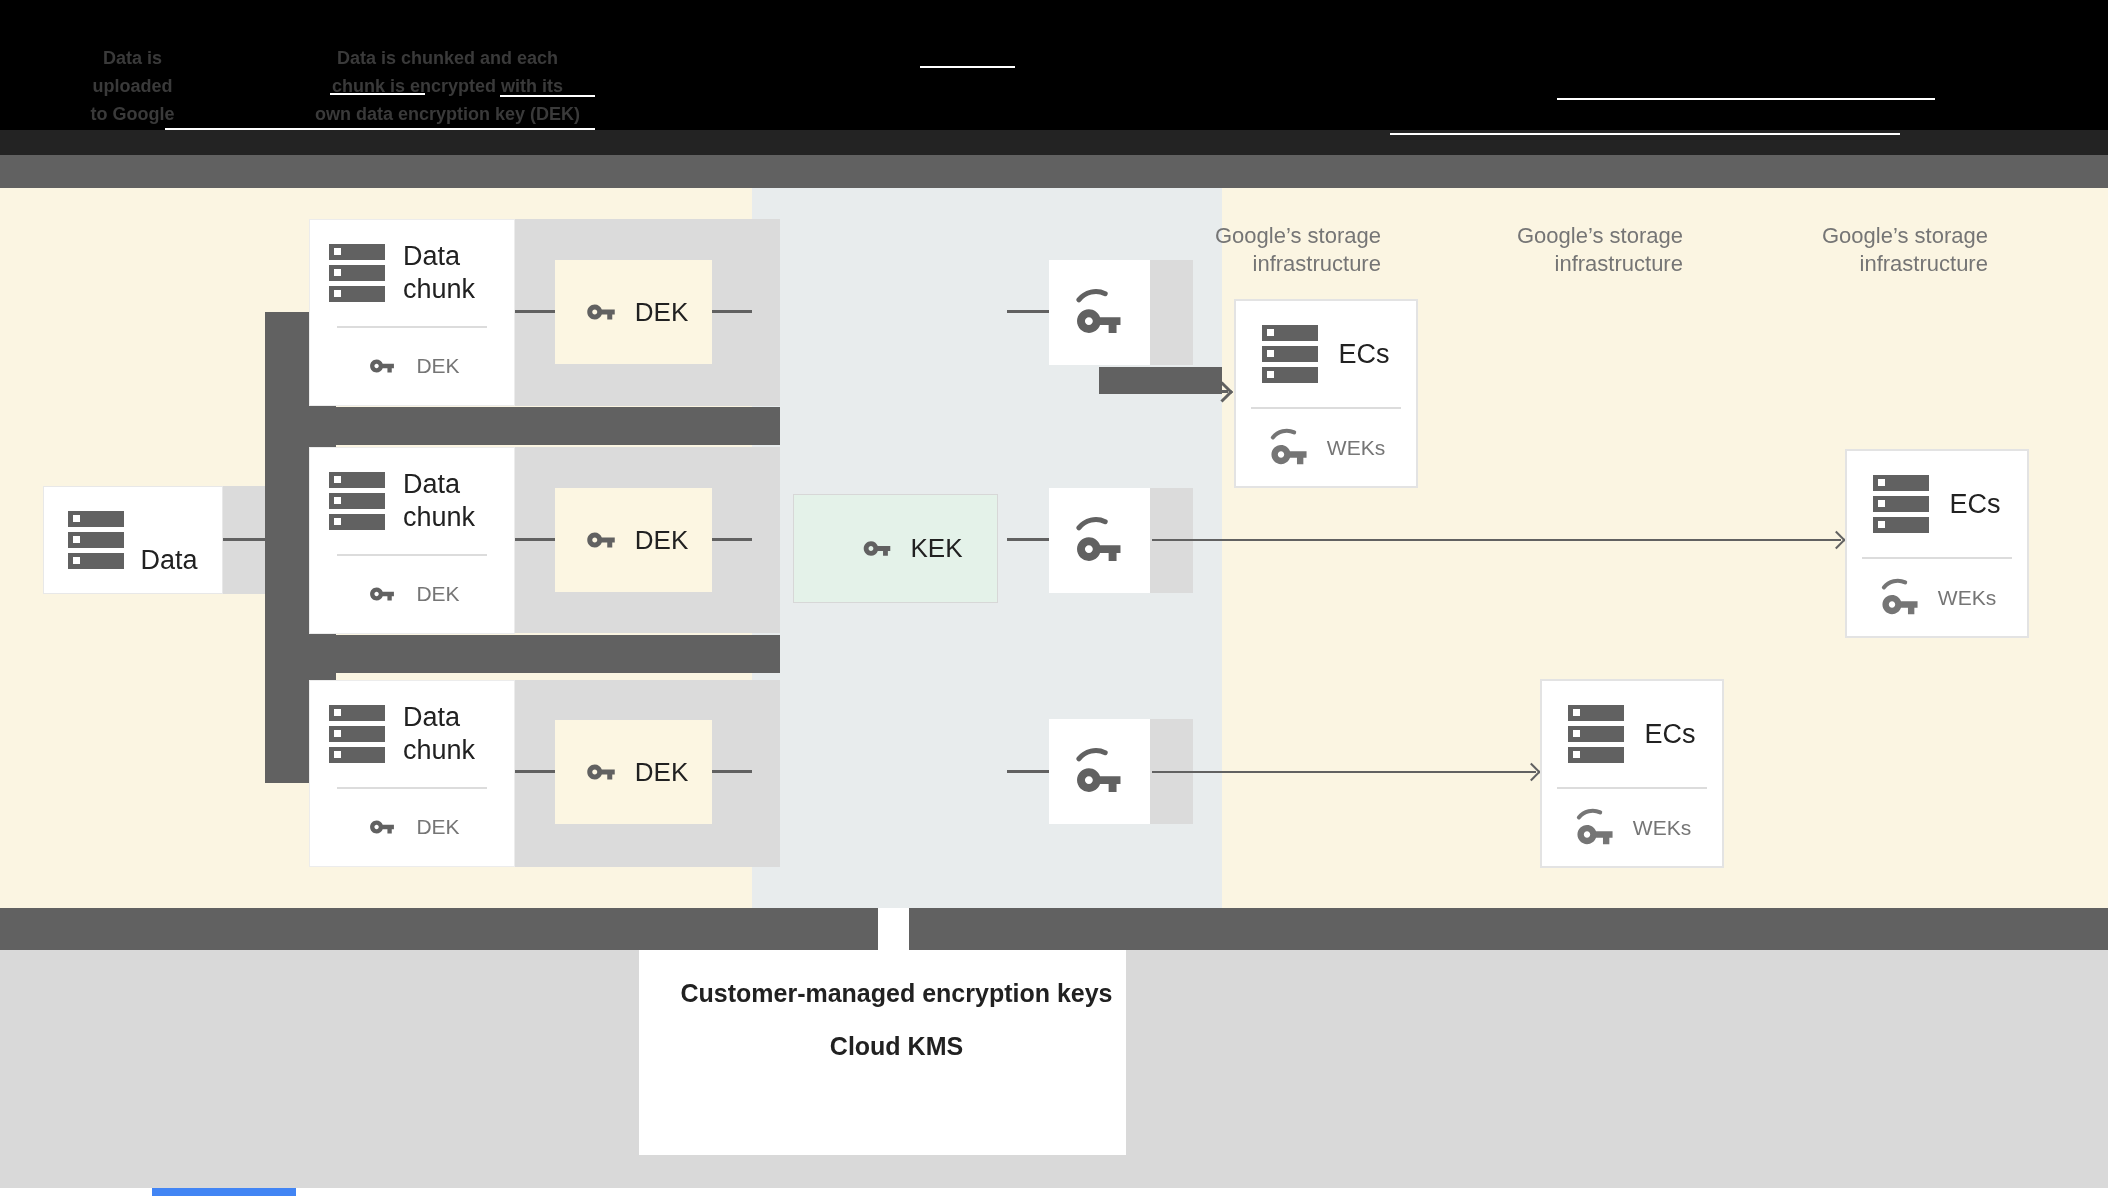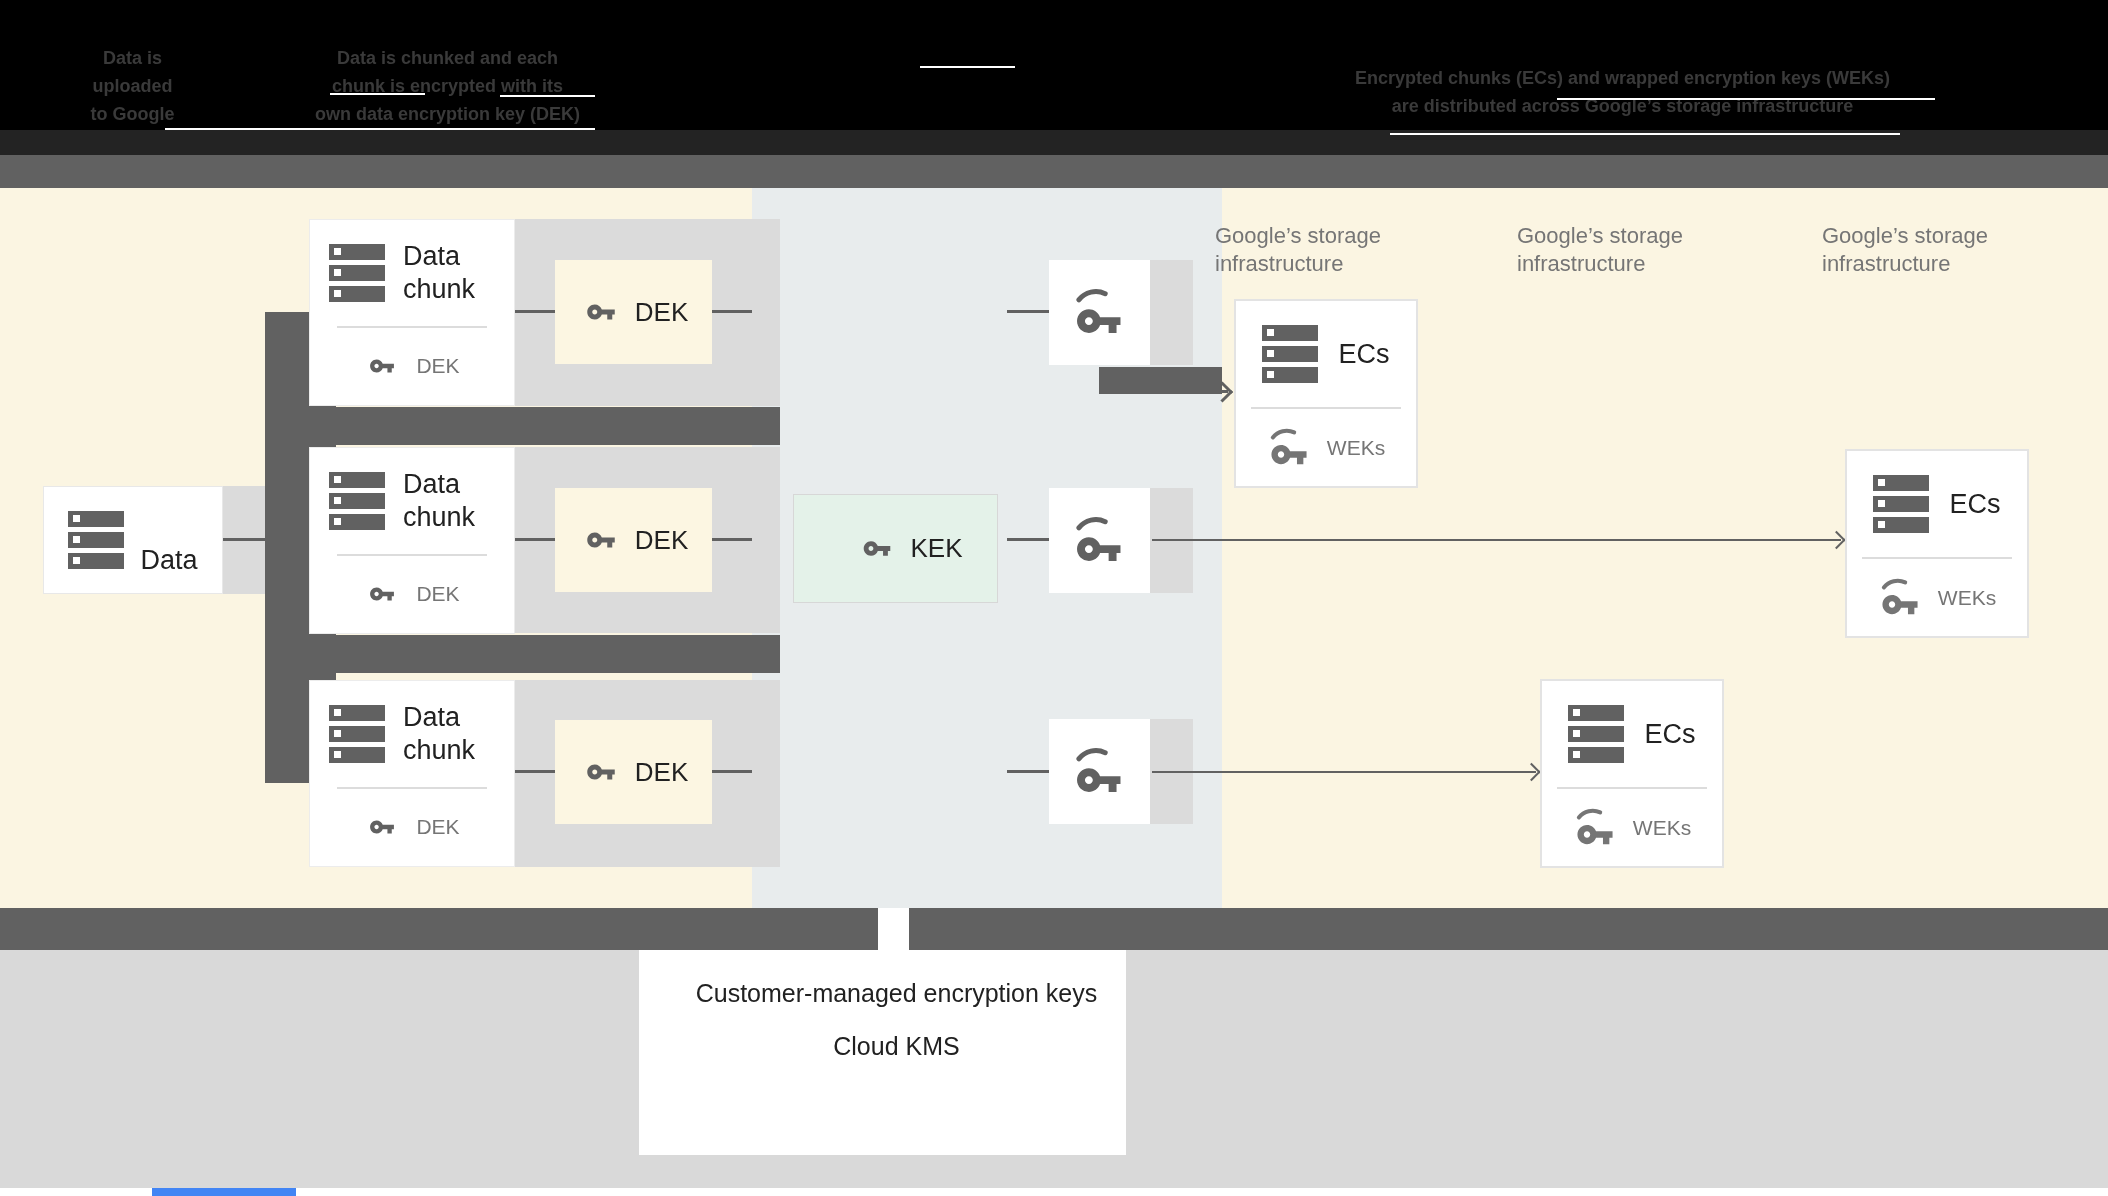--- a/index.html
+++ b/index.html
@@ -61,25 +61,25 @@
     color:#757575;font-size:21px;}
   .data-label{font-size:27px;color:#212121;margin-top:40px;}
 
   
   .srv{display:flex;flex-direction:column;gap:5px;}
   .srv .bar{position:relative;width:56px;height:16px;background:#616161;}
   .srv .bar::after{content:'';position:absolute;left:5px;top:4px;width:7px;height:7px;background:#fff;}
 
   
   .storage-label{position:absolute;top:222px;color:#757575;font-size:22px;line-height:28px;}
-  .storage-label span{display:block;}
+  .storage-label span{display:block;text-align:right;}
   .caption{left:639px;top:950px;width:487px;height:205px;background:#ffffff;
     text-align:center;color:#212121;font-size:25px;line-height:31px;box-sizing:border-box;
     padding-top:28px;}
-  .caption .b{font-weight:400;}
+  .caption .b{font-weight:700;}
   .caption .gap{height:22px;}
 
   
   .bottom-white{left:0;top:1188px;width:2108px;height:8px;background:#ffffff;}
   .progress{left:152px;top:1188px;width:116px;height:8px;background:#4285F4;}
 </style>
 </head>
 <body>
 
 <svg width="0" height="0" style="position:absolute" aria-hidden="true">
@@ -102,24 +102,20 @@
 
   <div class="step" style="left:285px;top:44px;width:325px;">
     <span>Data is chunked and each</span>
     <span>chunk is encrypted with its</span>
     <span>own data encryption key (DEK)</span>
   </div>
   <div class="step" style="left:20px;top:44px;width:225px;">
     <span>Data is</span>
     <span>uploaded</span>
     <span>to Google</span>
-  </div>
-  <div class="step" style="left:1300px;top:64px;width:645px;">
-    <span>Encrypted chunks (ECs) and wrapped encryption keys (WEKs)</span>
-    <span>are distributed across Google’s storage infrastructure</span>
   </div>
 
   <div class="wline" style="left:165px;top:128px;width:430px;"></div>
   <div class="wline" style="left:330px;top:93px;width:95px;"></div>
   <div class="wline" style="left:500px;top:95px;width:95px;"></div>
   <div class="wline" style="left:920px;top:66px;width:95px;"></div>
   <div class="wline" style="left:1557px;top:98px;width:378px;"></div>
   <div class="wline" style="left:1390px;top:133px;width:510px;"></div>
 
   <div class="abs band-top"></div>

